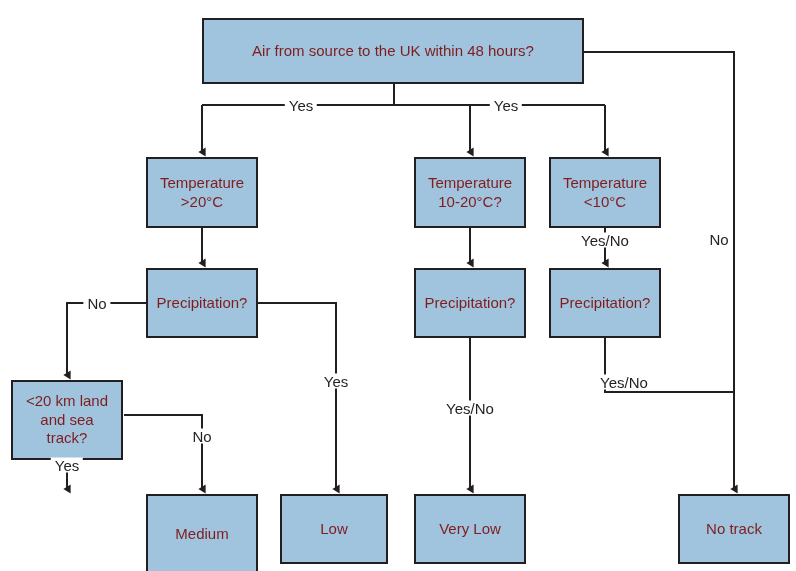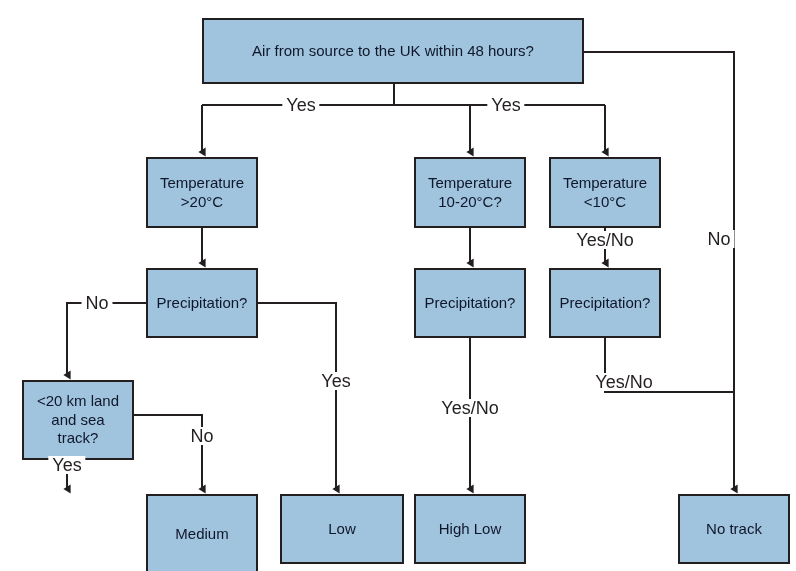--- a/index.html
+++ b/index.html
@@ -26,31 +26,31 @@
   }
   .node {
     position: absolute;
     box-sizing: border-box;
     background: #a0c3de;
     border: 2px solid #231f20;
     display: flex;
     align-items: center;
     justify-content: center;
     text-align: center;
-    color: #0f172a;
+    color: #7f1d1d;
     font-size: 15px;
     line-height: 1.25;
     font-family: "Liberation Sans", sans-serif;
     white-space: pre-line;
     padding: 2px 4px;
   }
   .edge-label {
     position: absolute;
     color: #231f20;
-    font-size: 18px;
+    font-size: 15px;
     font-family: "Liberation Sans", sans-serif;
     background: #ffffff;
     padding: 0 4px;
     white-space: nowrap;
     transform: translate(-50%, -50%);
     line-height: 1;
   }
 </style>
 </head>
 <body>
@@ -121,37 +121,37 @@
   </div>
 
   <div class="node" style="left:414px; top:268px; width:112px; height:70px;">
     <span>Precipitation?</span>
   </div>
 
   <div class="node" style="left:549px; top:268px; width:112px; height:70px;">
     <span>Precipitation?</span>
   </div>
 
-  <div class="node" style="left:22px; top:380px; width:112px; height:80px;">
+  <div class="node" style="left:11px; top:380px; width:112px; height:80px;">
     <span>&lt;20 km land
 and sea
 track?</span>
   </div>
 
 
   <div class="node" style="left:146px; top:494px; width:112px; height:80px;">
     <span>Medium</span>
   </div>
 
-  <div class="node" style="left:280px; top:494px; width:124px; height:70px;">
+  <div class="node" style="left:280px; top:494px; width:108px; height:70px;">
     <span>Low</span>
   </div>
 
   <div class="node" style="left:414px; top:494px; width:112px; height:70px;">
-    <span>High Low</span>
+    <span>Very Low</span>
   </div>
 
   <div class="node" style="left:678px; top:494px; width:112px; height:70px;">
     <span>No track</span>
   </div>
 
   <div class="edge-label" style="left:301px; top:105px;">Yes</div>
 
   <div class="edge-label" style="left:506px; top:105px;">Yes</div>
 

